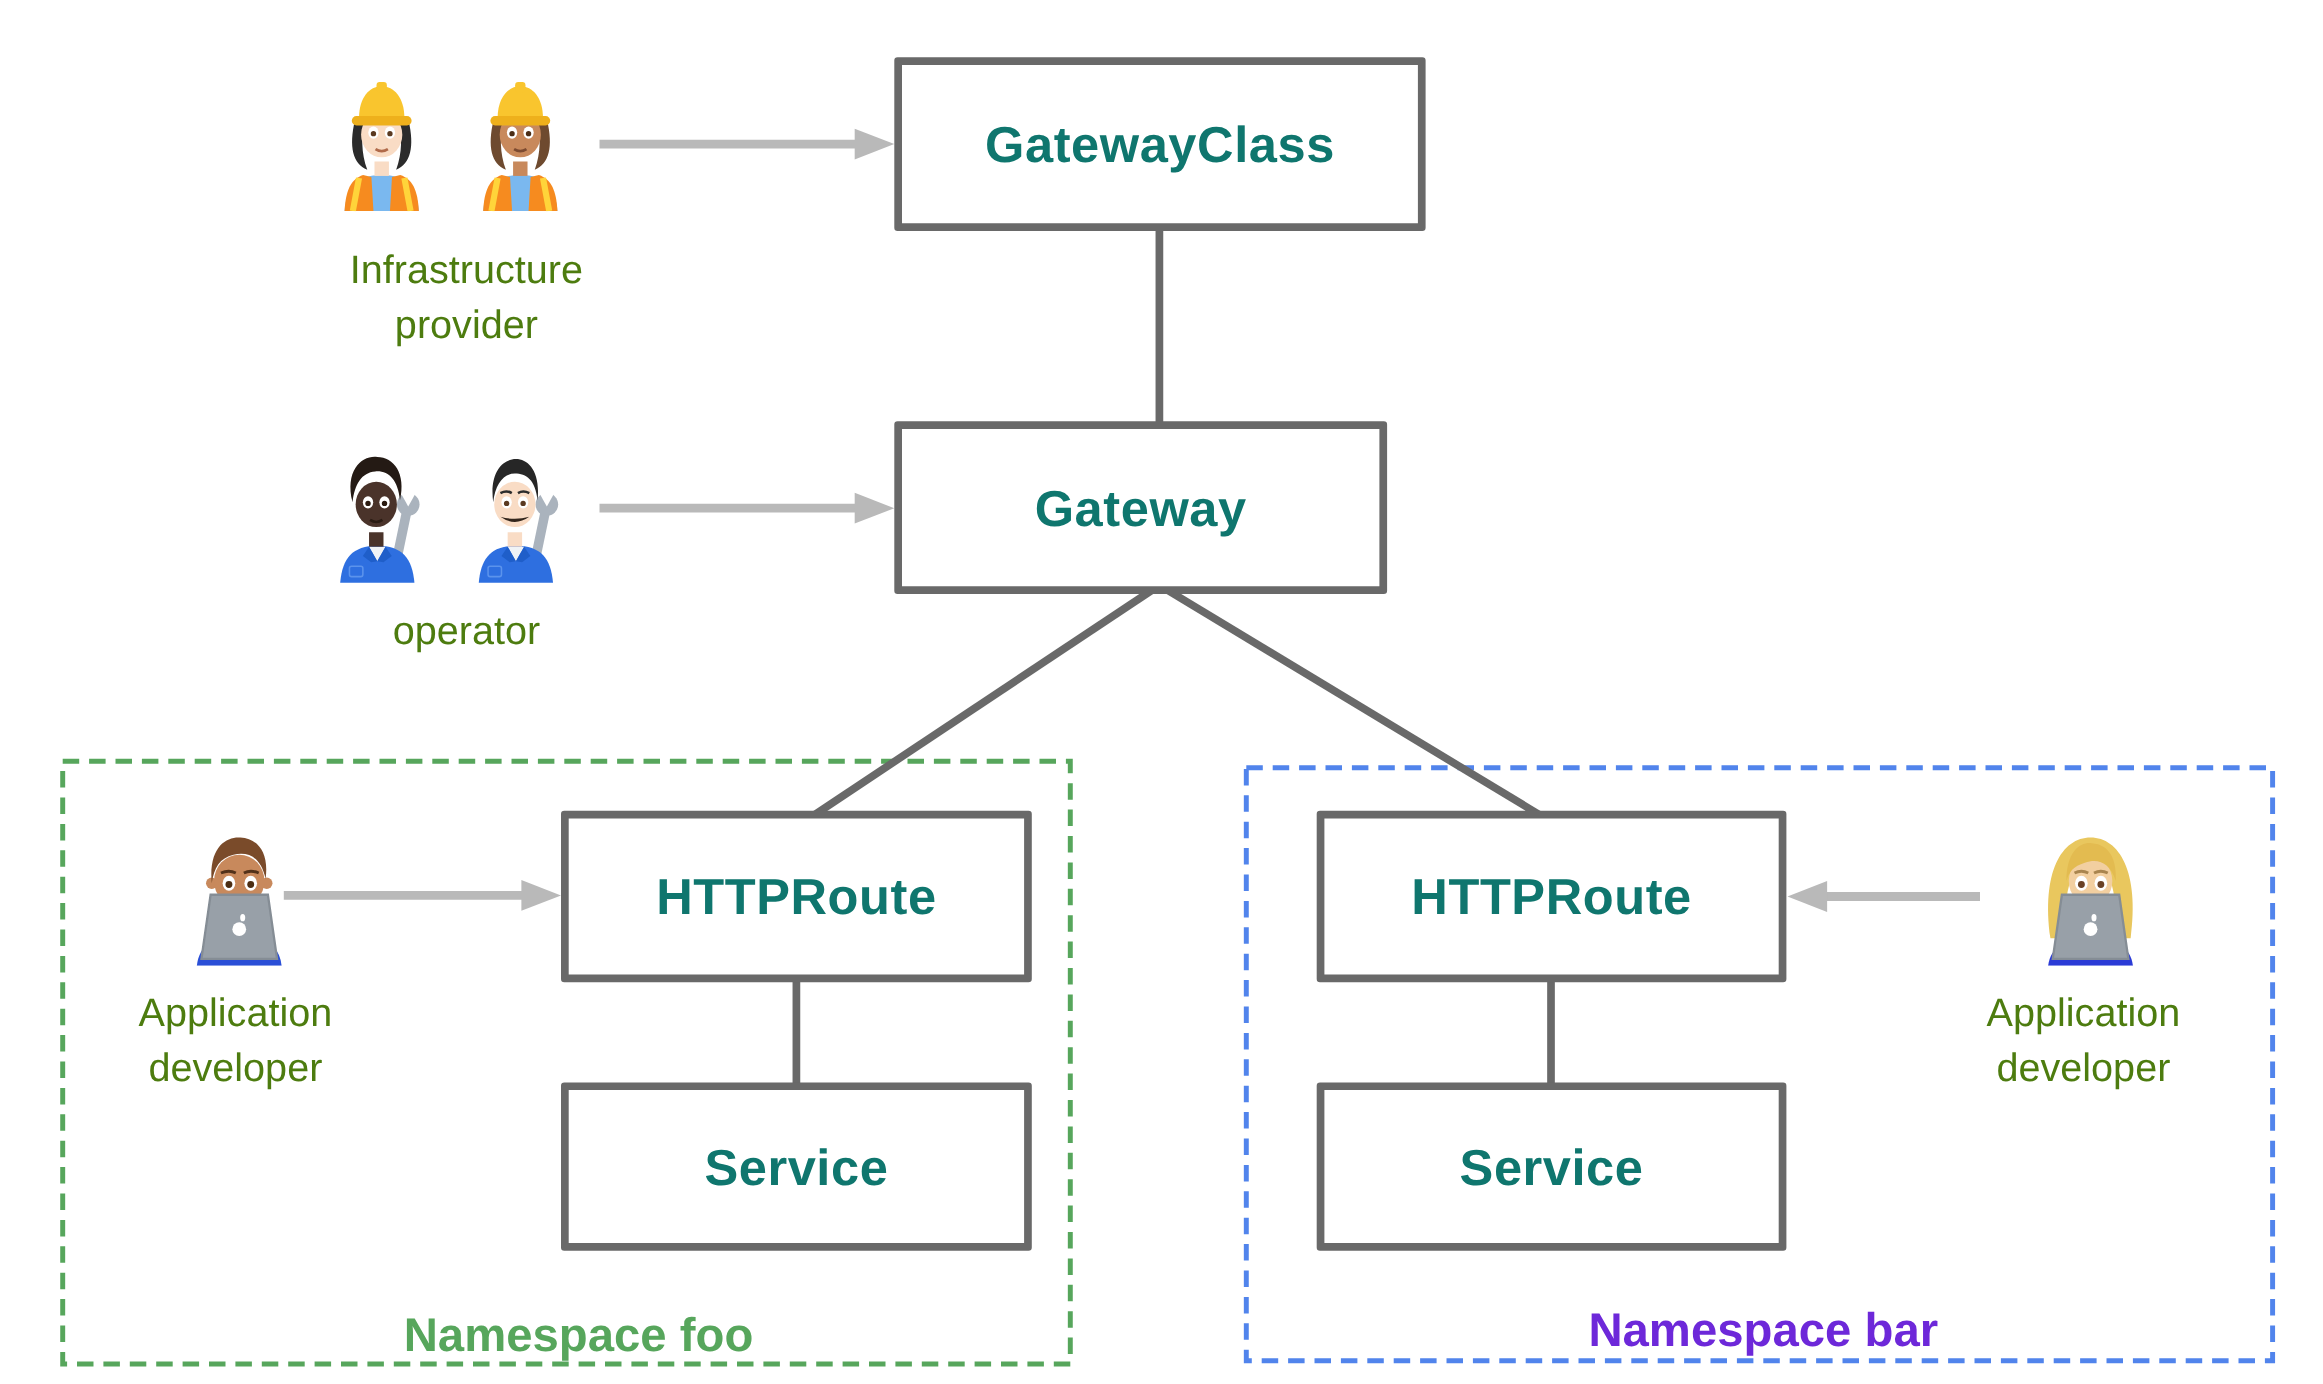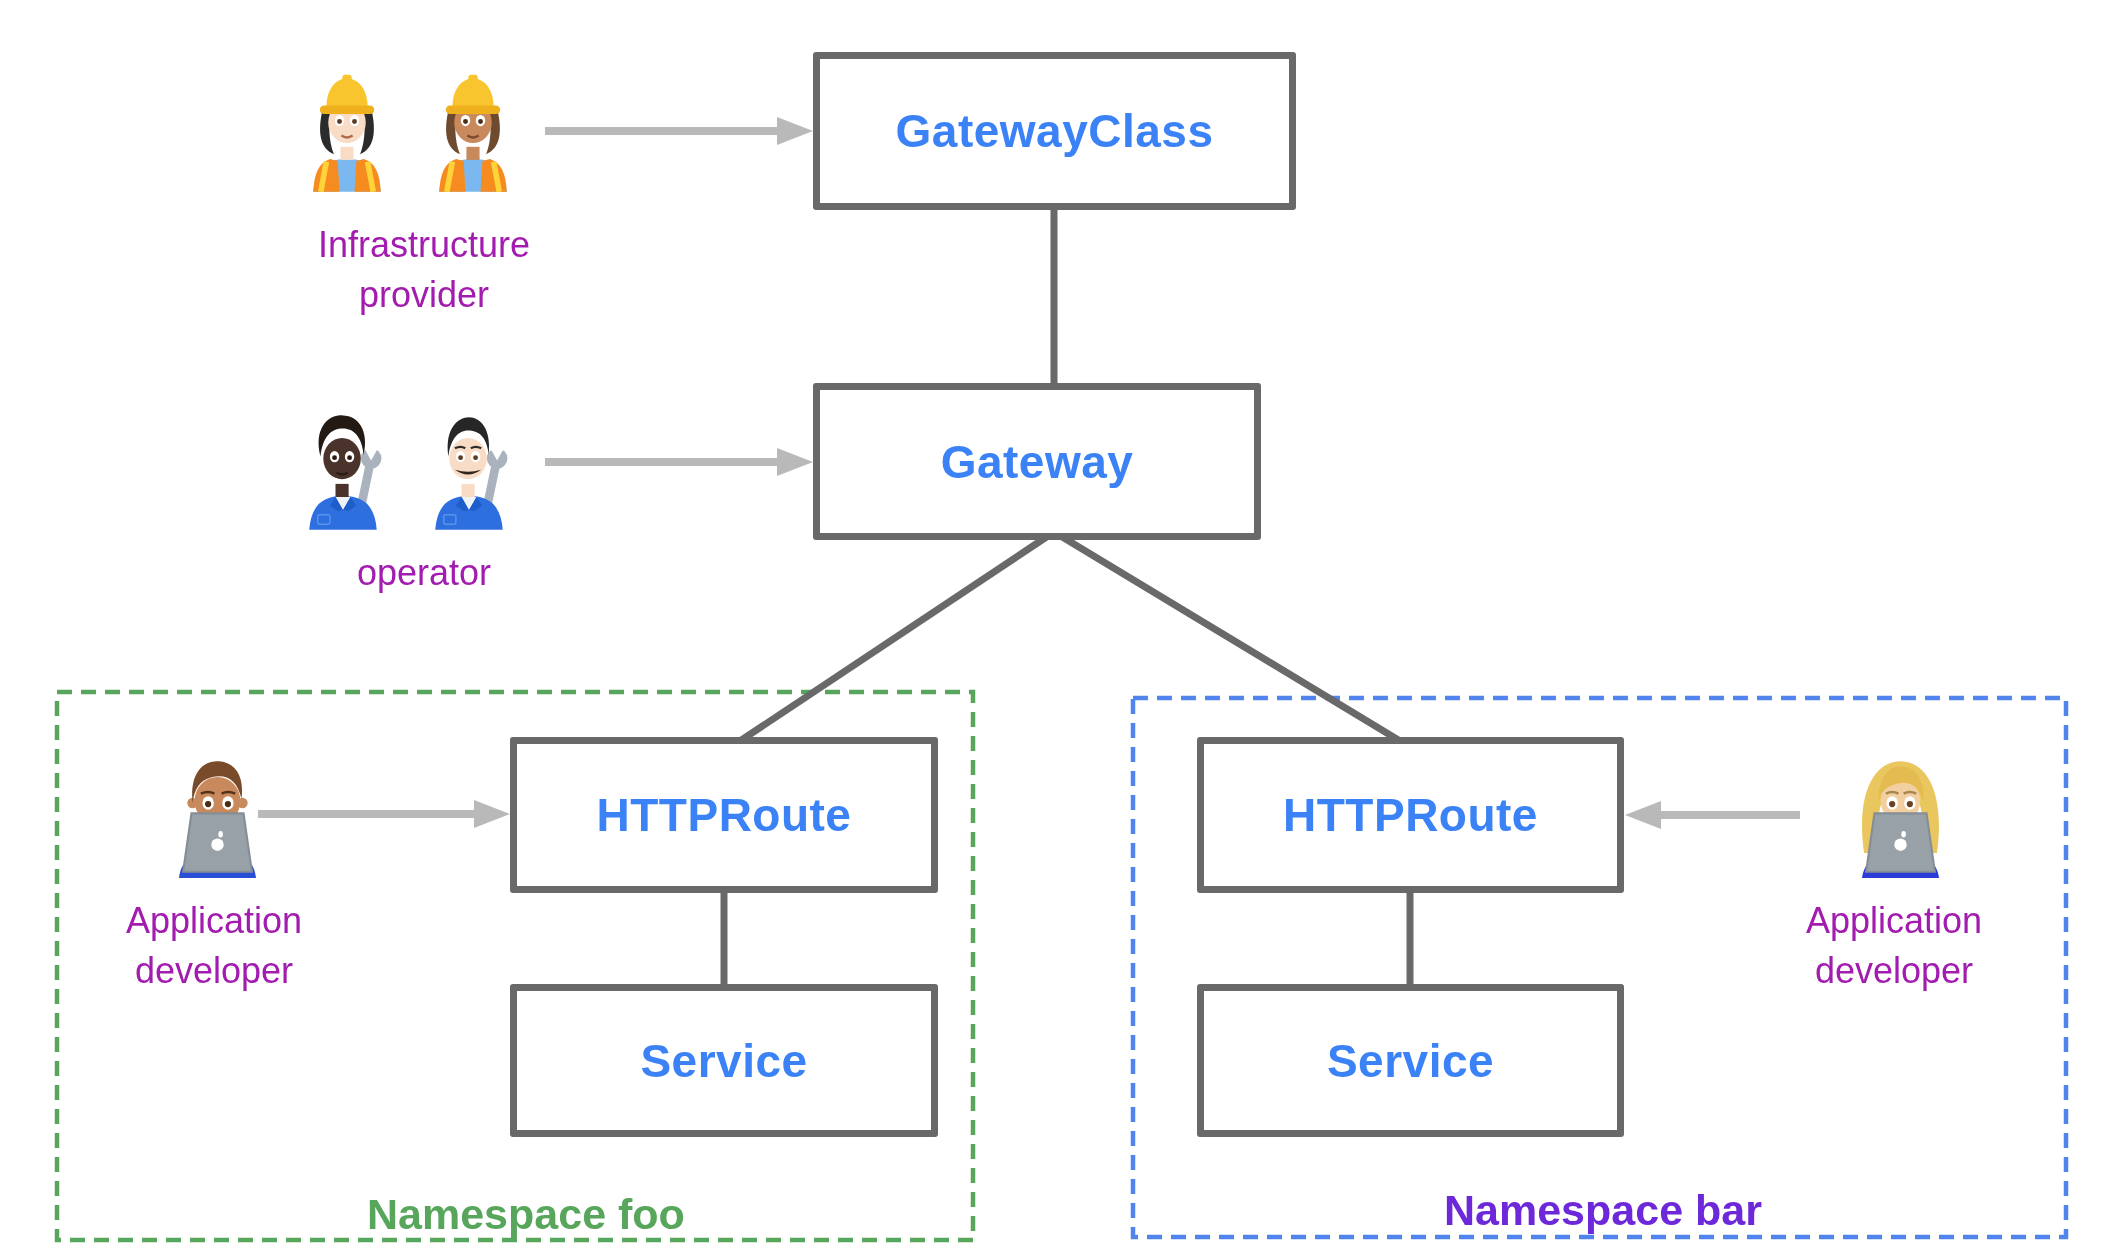--- a/index.html
+++ b/index.html
@@ -6,26 +6,26 @@
   body{
     width:2112px;height:1258px;position:relative;overflow:hidden;
     background:#ffffff;
     font-family:"Liberation Sans", sans-serif;
   }
   #wires{position:absolute;left:0;top:0;width:2112px;height:1258px;}
   .node{
     position:absolute;box-sizing:border-box;
     border:7px solid #696969;border-radius:3px;background:#ffffff;
     display:flex;align-items:center;justify-content:center;
-    font-weight:bold;font-size:46px;color:#3b82f6;letter-spacing:0.5px;
+    font-weight:bold;font-size:46px;color:#0f766e;letter-spacing:0.5px;
   }
   .persona{position:absolute;display:flex;}
   .persona-label{
     position:absolute;text-align:center;
-    font-size:36px;line-height:1.4;color:#a21caf;font-weight:400;
+    font-size:36px;line-height:1.4;color:#4d7c0f;font-weight:400;
   }
   .ns-label{
     position:absolute;text-align:left;font-weight:bold;font-size:43px;
   }
   .ns-label.foo{color:#57a65c;}
   .ns-label.bar{color:#6d28d9;}
   .icon{display:block;}
 </style>
 </head>
 <body>

